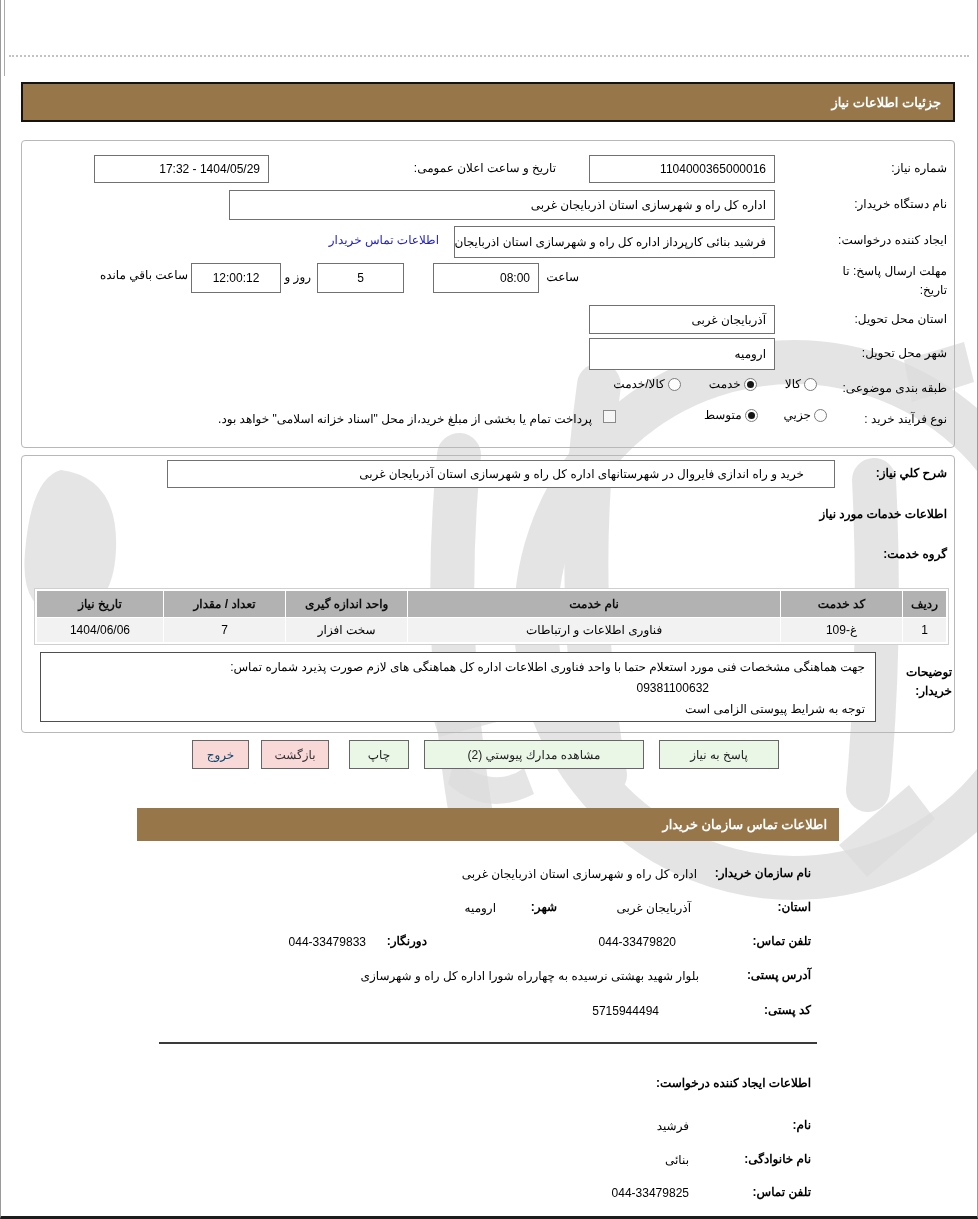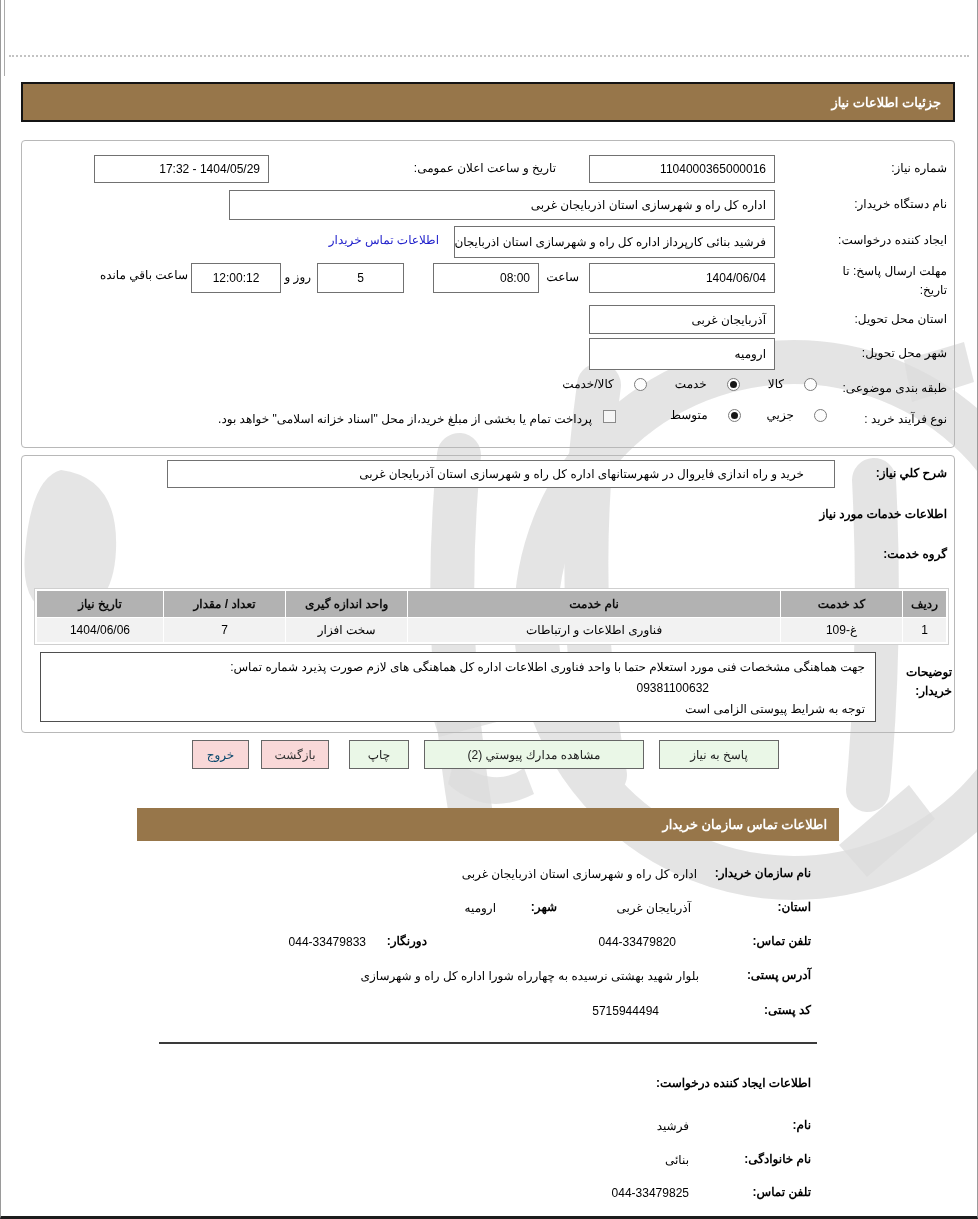--- a/index.html
+++ b/index.html
@@ -14,21 +14,21 @@
   .bar1{border:2px solid #141414;}
   .panel{position:absolute;z-index:1;border:1px solid #b8b8b8;border-radius:4px;background:transparent;box-sizing:border-box;}
   .lbl{position:absolute;z-index:2;font-size:12px;white-space:nowrap;}
   .b{font-weight:700;}
   .wrap{white-space:normal;line-height:1.55;}
   .box{position:absolute;z-index:2;background:#fff;border:1px solid #717171;font-size:12px;
        display:flex;align-items:center;padding:0 8px;white-space:nowrap;overflow:hidden;box-sizing:border-box;}
   .box.c{justify-content:center;}
   .link{position:absolute;z-index:2;font-size:12px;color:#2323cc;white-space:nowrap;cursor:pointer;}
   .opts{position:absolute;z-index:2;display:flex;gap:28px;align-items:center;}
-  .opt{display:flex;align-items:center;gap:20px;font-size:12px;white-space:nowrap;}
+  .opt{display:flex;align-items:center;gap:3px;font-size:12px;white-space:nowrap;}
   .radio{display:inline-block;width:13px;height:13px;border-radius:50%;border:1px solid #7c7c7c;background:#fdfdfd;position:relative;box-sizing:border-box;}
   .radio.sel::after{content:"";position:absolute;inset:2px;border-radius:50%;background:#161616;}
   .chk{position:absolute;z-index:2;width:13px;height:13px;border:1px solid #8a8a8a;background:#f6f6f6;box-sizing:border-box;}
   .tblwrap{position:absolute;z-index:2;border:1px solid #cfcfcf;background:#fff;padding:1px;box-sizing:border-box;}
   table{width:100%;border-collapse:separate;border-spacing:1px;}
   th{background:#b2b2b2;color:#0d0d0d;font-size:12px;font-weight:700;padding:6px 8px;text-align:center;}
   td{background:#f2f2f2;font-size:12px;padding:5px 4px;text-align:center;}
   .notes{position:absolute;z-index:2;background:#fff;border:1px solid #4f4f4f;font-size:12px;line-height:21px;
          padding:4px 10px;box-sizing:border-box;text-align:right;overflow:hidden;}
   .notes .ph{padding-left:0;margin-left:0;padding-right:156px;}
@@ -77,21 +77,20 @@
   <div class="box" style="top:155px;right:708px;width:175px;height:28px;">1404/05/29 - 17:32</div>
 
   <span class="lbl" style="top:197px;right:30px;">نام دستگاه خریدار:</span>
   <div class="box" style="top:190px;right:202px;width:546px;height:30px;">اداره کل راه و شهرسازی استان اذربایجان غربی</div>
 
   <span class="lbl" style="top:233px;right:30px;">ایجاد کننده درخواست:</span>
   <div class="box" style="top:226px;right:202px;width:321px;height:32px;">فرشید بنائی کارپرداز اداره کل راه و شهرسازی استان اذربایجان غربی</div>
   <span class="link" style="top:233px;right:538px;">اطلاعات تماس خریدار</span>
 
   <span class="lbl wrap" style="top:262px;right:30px;width:128px;">مهلت ارسال پاسخ: تا تاریخ:</span>
-  <div class="box" style="top:263px;right:202px;width:186px;height:30px;">1404/06/04</div>
   <span class="lbl" style="top:270px;right:398px;">ساعت</span>
   <div class="box" style="top:263px;right:438px;width:106px;height:30px;">08:00</div>
   <div class="box c" style="top:263px;right:573px;width:87px;height:30px;">5</div>
   <span class="lbl" style="top:270px;right:666px;">روز و</span>
   <div class="box c" style="top:263px;right:696px;width:90px;height:30px;">12:00:12</div>
   <span class="lbl" style="top:268px;right:789px;">ساعت باقي مانده</span>
 
   <span class="lbl" style="top:312px;right:30px;">استان محل تحویل:</span>
   <div class="box" style="top:305px;right:202px;width:186px;height:29px;">آذربایجان غربی</div>
 

